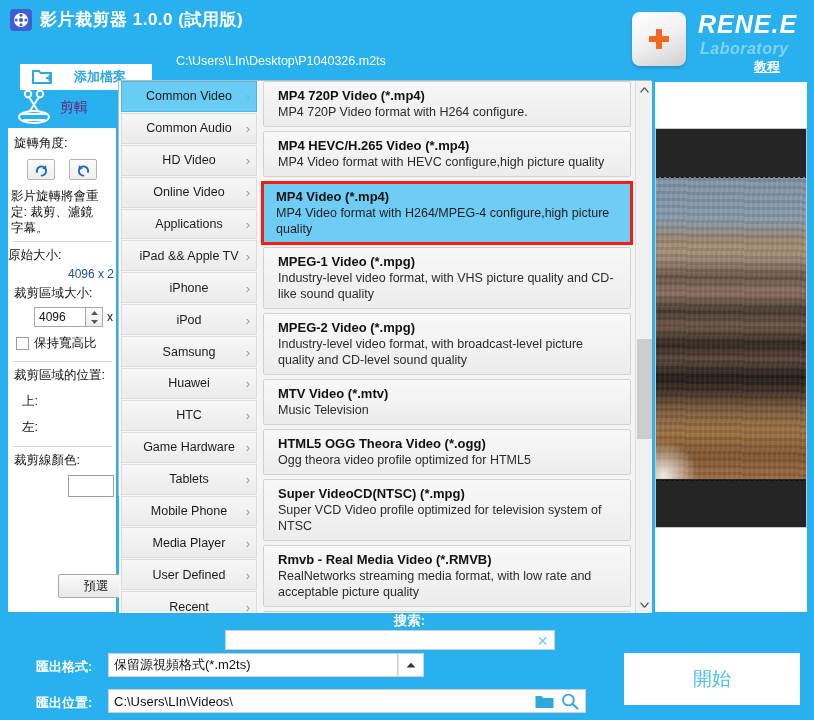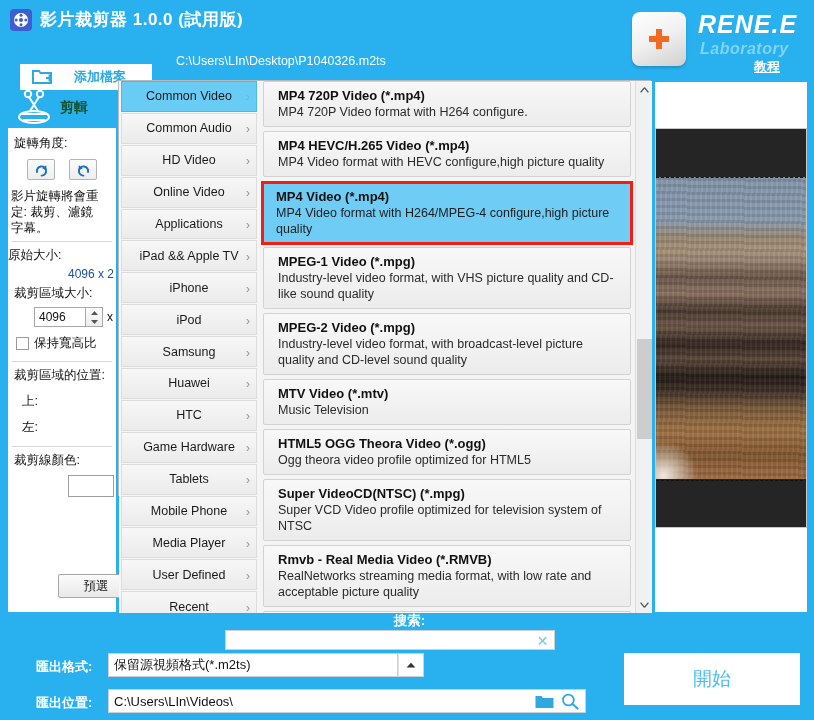--- a/index.html
+++ b/index.html
@@ -69,21 +69,21 @@
     font-size: 12.5px; color: #ffffff; white-space: nowrap;
   }
 
   
   .edit-tab {
     position: absolute; left: 6px; top: 86px; width: 110px; height: 44px;
     display: flex; align-items: center;
   }
   .scissor-icon { width: 40px; height: 38px; margin-left: 8px; }
   .edit-tab-label {
-    margin-left: 6px; font-size: 14px; color: #14532d; font-weight: bold;
+    margin-left: 6px; font-size: 14px; color: #701a75; font-weight: normal;
   }
 
   
   .left-panel {
     position: absolute; left: 8px; top: 128px; width: 108px; height: 484px;
     background: #ffffff;
   }
   .lp-label { font-size: 12.5px; color: #111; white-space: nowrap; }
   .lp-sep { height: 1px; background: #d8d8d8; margin: 5px 4px; }
   .rotate-row { display: flex; justify-content: center; gap: 14px; margin-top: 7px; }

